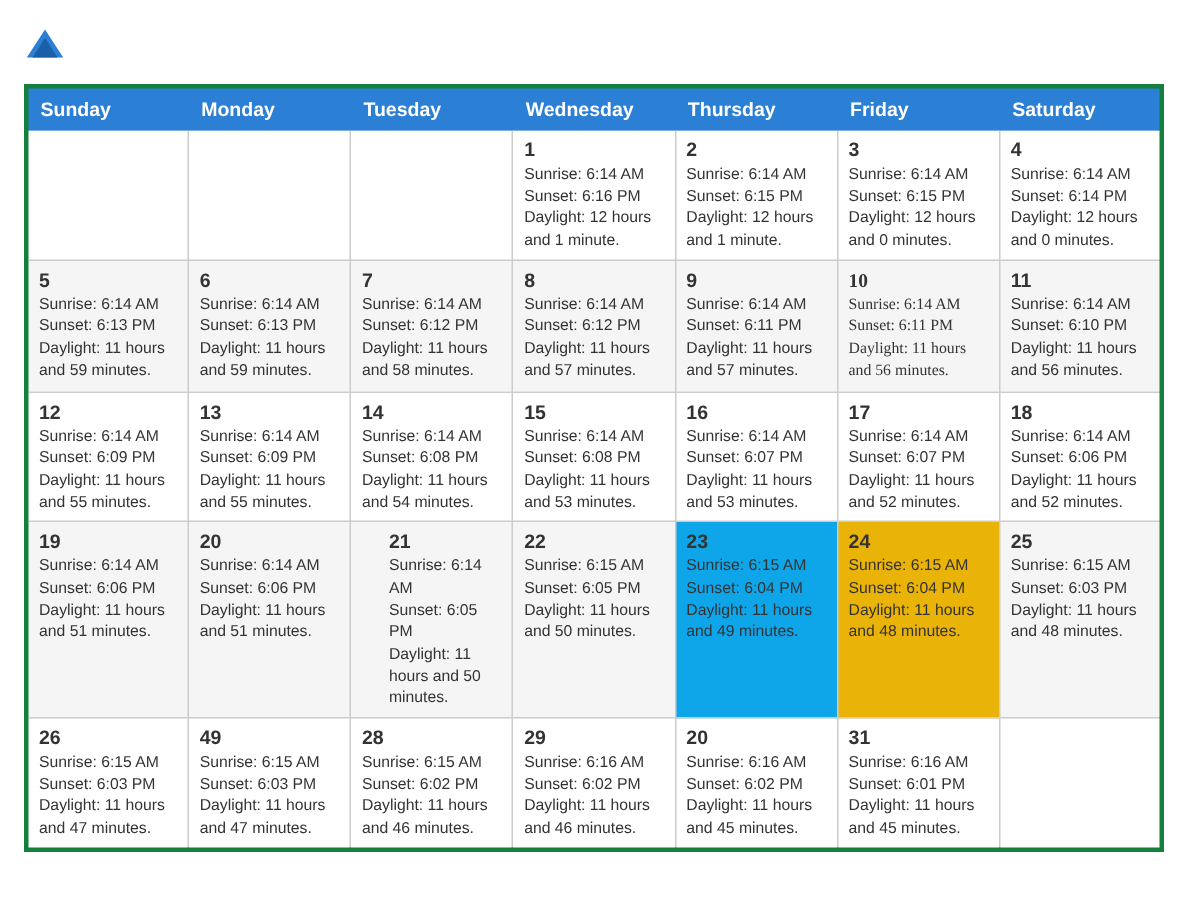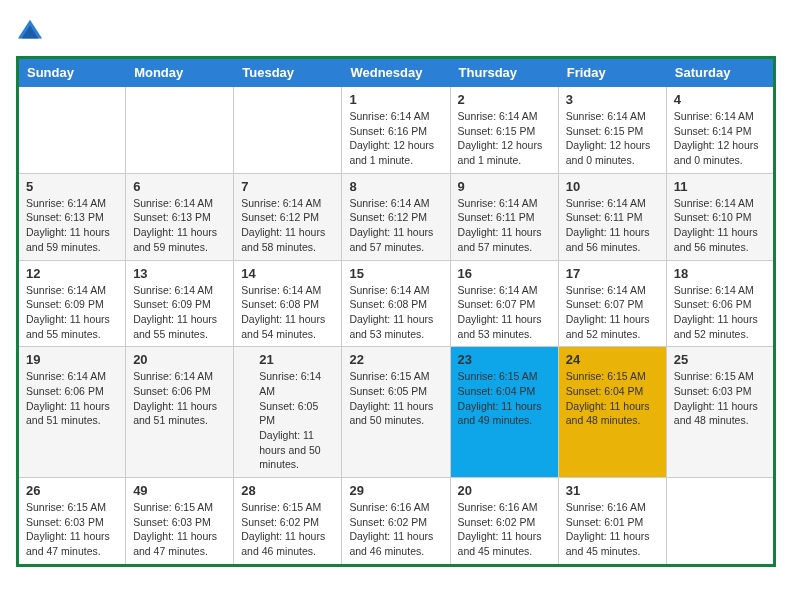--- a/index.html
+++ b/index.html
@@ -163,21 +163,21 @@
           <div class="day-info">Sunrise: 6:14 AM<br>Sunset: 6:12 PM<br>Daylight: 11 hours and 58 minutes.</div>
         </td>
         <td style="background: rgb(245, 245, 245);">
           <span class="day-number">8</span>
           <div class="day-info">Sunrise: 6:14 AM<br>Sunset: 6:12 PM<br>Daylight: 11 hours and 57 minutes.</div>
         </td>
         <td style="background: rgb(245, 245, 245);">
           <span class="day-number">9</span>
           <div class="day-info">Sunrise: 6:14 AM<br>Sunset: 6:11 PM<br>Daylight: 11 hours and 57 minutes.</div>
         </td>
-        <td style="background: rgb(245, 245, 245);">
+        <td style="background: rgb(245, 245, 245); font-family: Liberation Serif, serif;">
           <span class="day-number">10</span>
           <div class="day-info">Sunrise: 6:14 AM<br>Sunset: 6:11 PM<br>Daylight: 11 hours and 56 minutes.</div>
         </td>
         <td style="background: rgb(245, 245, 245); margin-left: 40px;">
           <span class="day-number">11</span>
           <div class="day-info">Sunrise: 6:14 AM<br>Sunset: 6:10 PM<br>Daylight: 11 hours and 56 minutes.</div>
         </td>
       </tr>
       <tr>
         <td>

